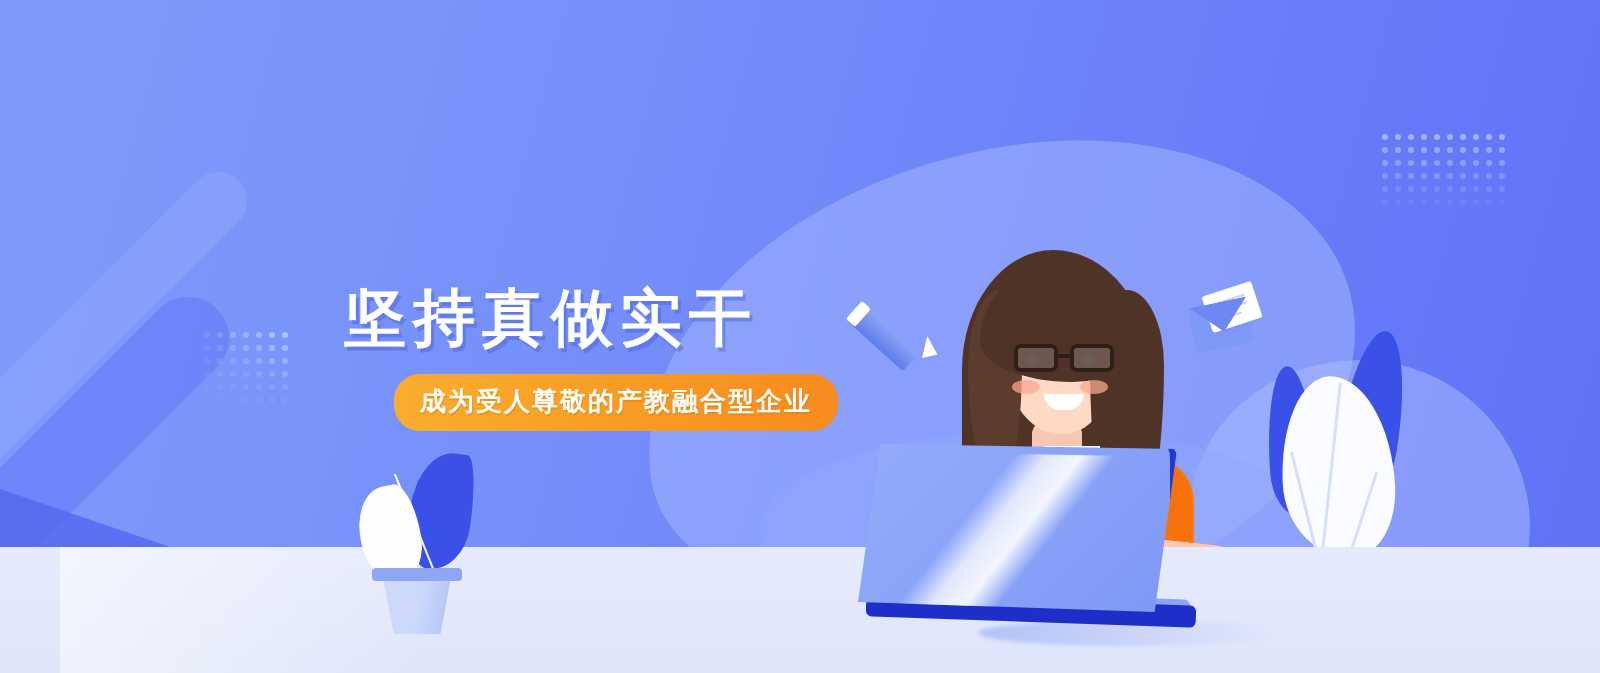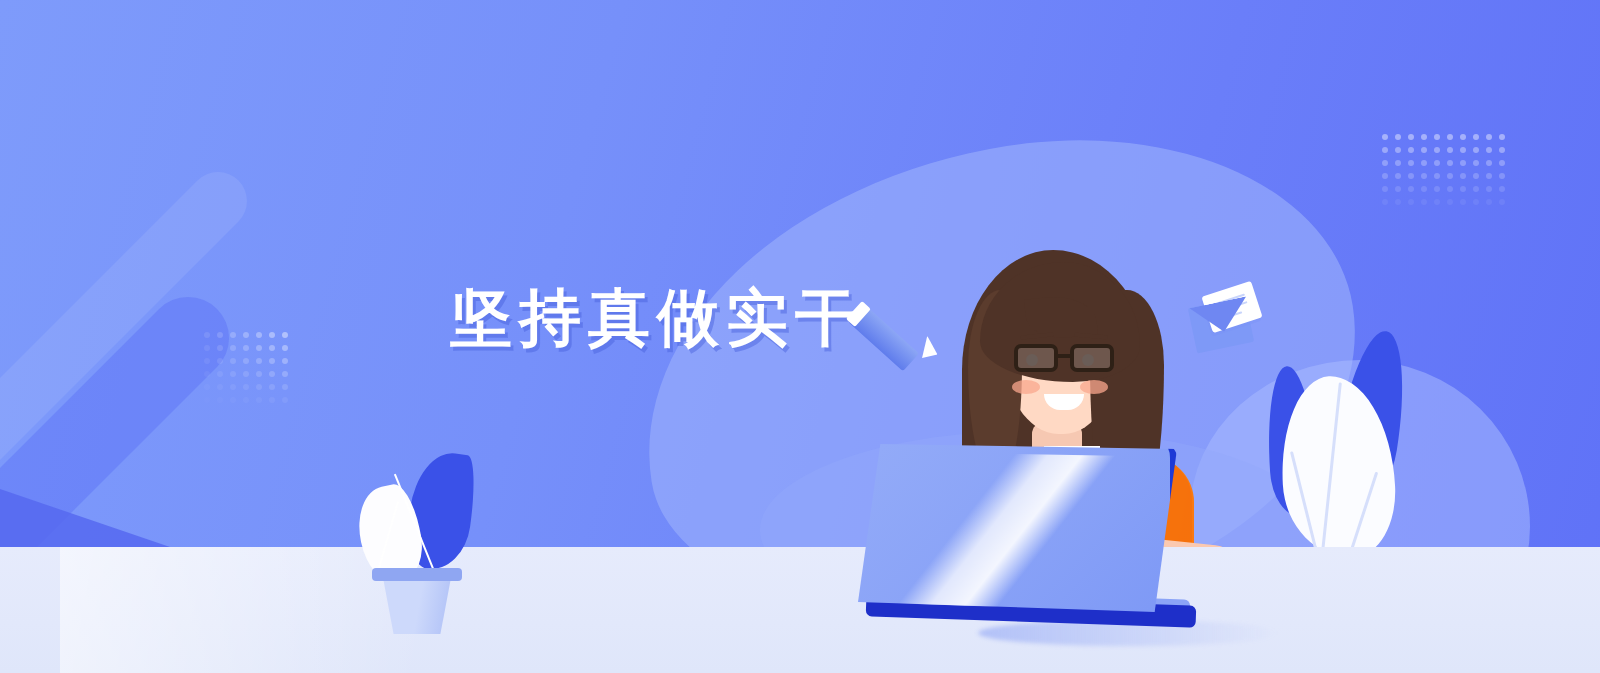--- a/index.html
+++ b/index.html
@@ -44,21 +44,21 @@
     background:#93a9fb;opacity:.45;
     border-radius:50%;
   }
 
   
   .dotgrid{position:absolute;}
   .dotrow{display:flex;}
   .dot{width:6px;height:6px;border-radius:50%;background:#fff;margin:3.5px;}
 
   
-  .hero-text{position:absolute;left:344px;top:284px;width:520px;text-align:right;}
+  .hero-text{position:absolute;left:344px;top:284px;width:520px;}
   .hero-title{
     margin:0;
     color:#ffffff;
     font-size:62px;
     font-weight:700;
     letter-spacing:7px;
     line-height:1.1;
     text-shadow:3px 4px 0 rgba(70,96,220,.45);
     white-space:nowrap;
   }
@@ -434,20 +434,21 @@
         <div class="dot" style="opacity: 0.07;"></div>
         <div class="dot" style="opacity: 0.07;"></div>
         <div class="dot" style="opacity: 0.07;"></div>
         <div class="dot" style="opacity: 0.07;"></div>
         <div class="dot" style="opacity: 0.07;"></div>
       </div>
     </div>
 
   <div class="hero-text">
     <h1 class="hero-title">坚持真做实干</h1>
+    <div class="hero-badge">成为受人尊敬的产教融合型企业</div>
   </div>
 
   <div class="pencil">
     <div class="pencil-body"></div>
     <div class="pencil-band"></div>
     <div class="pencil-tip"></div>
   </div>
 
   <div class="envelope">
     <div class="env-back"></div>

